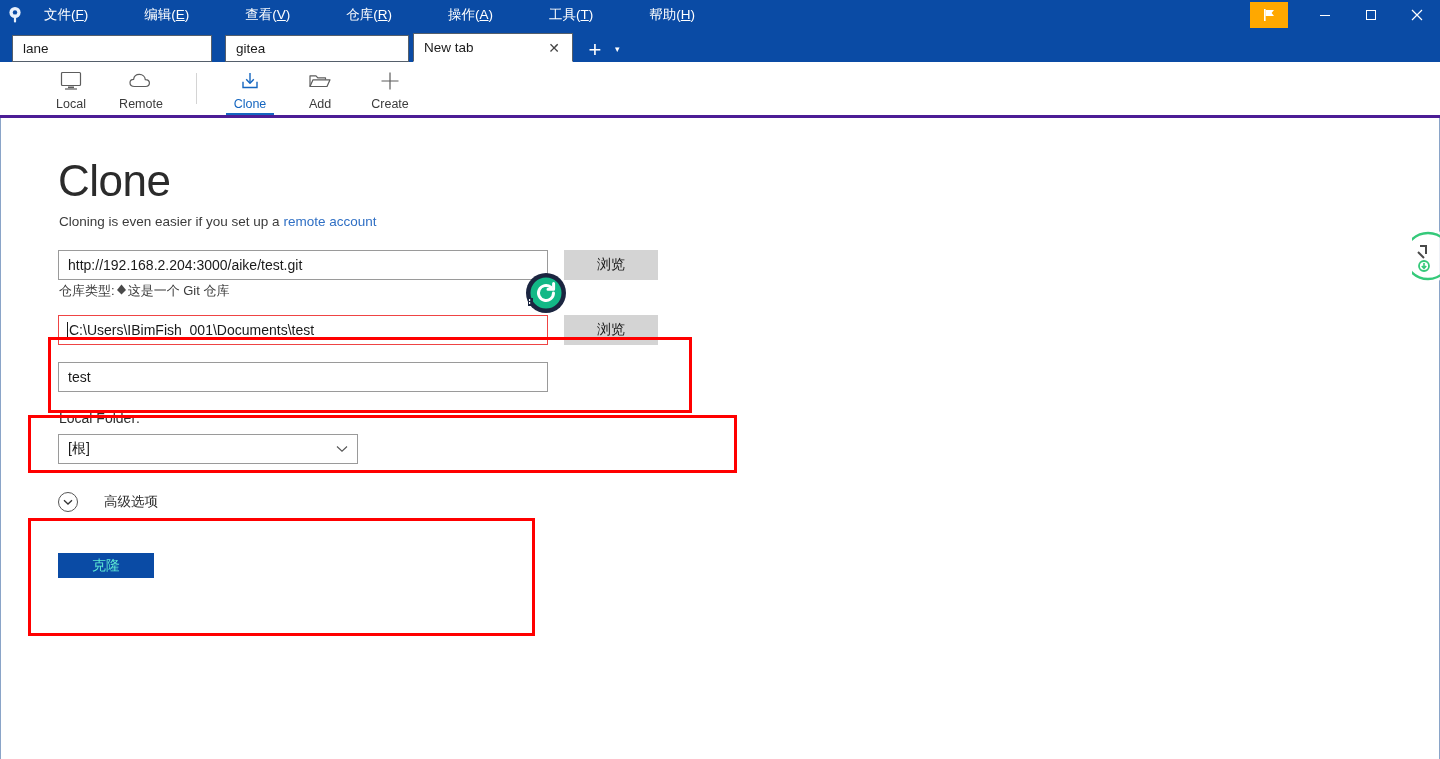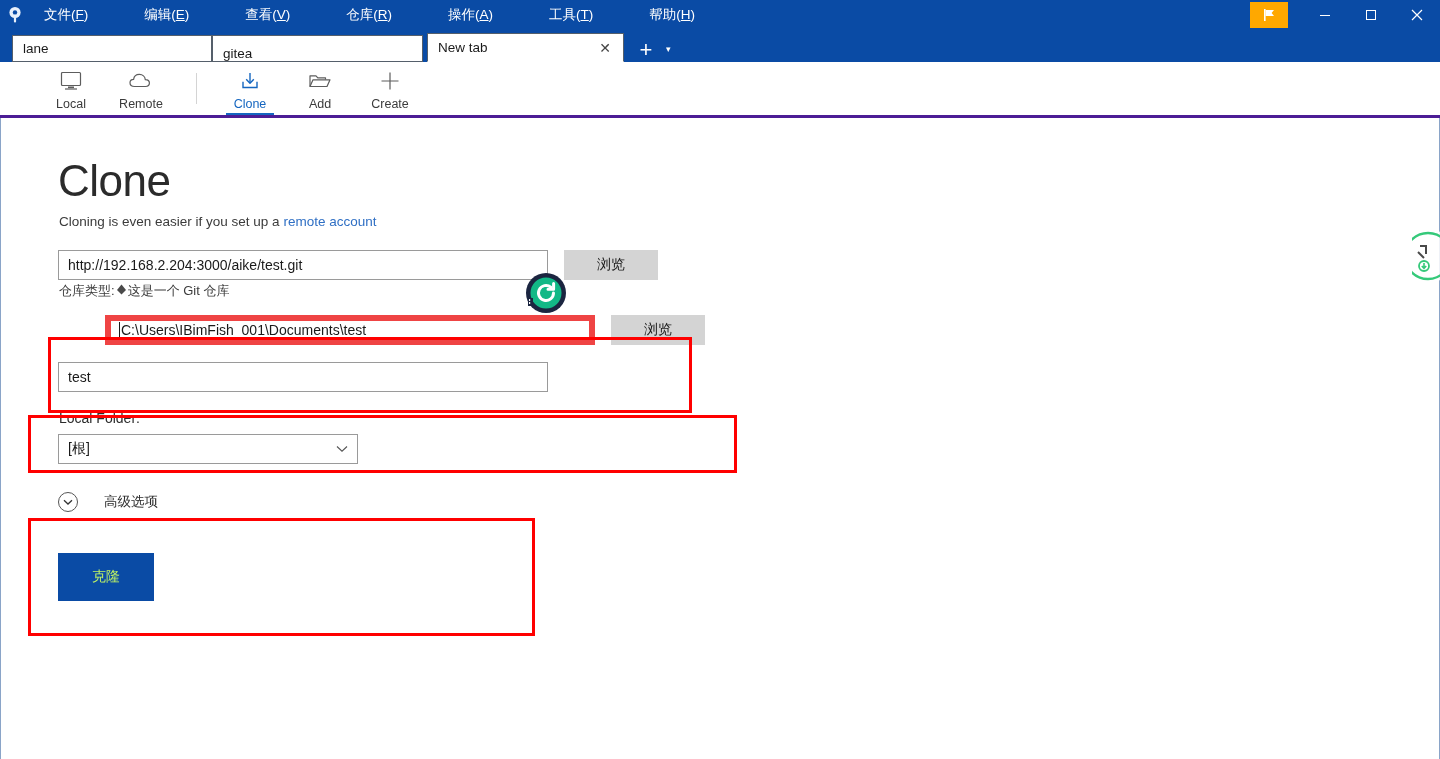--- a/index.html
+++ b/index.html
@@ -68,22 +68,22 @@
     background: #ffffff;
     border: 1px solid #555f6b;
     margin-left: 10px;
     display: flex; align-items: center;
     font-size: 13.5px;
     color: #1a1a1a;
     padding: 0 10px;
     position: relative;
   }
   .tab.t-lane  { width: 200px; margin-left: 12px; }
-  .tab.t-gitea { width: 211px; margin-left: 0; align-items: flex-end; }
-  .tab.t-new   { width: 197px; margin-left: 4px; border-bottom-color: #ffffff; height: 29px; }
+  .tab.t-gitea { width: 184px; margin-left: 13px; }
+  .tab.t-new   { width: 160px; margin-left: 4px; border-bottom-color: #ffffff; height: 29px; }
   .tab .tab-label { flex: 1 1 auto; overflow: hidden; white-space: nowrap; }
   .tab-close {
     width: 16px; height: 16px;
     display: flex; align-items: center; justify-content: center;
     color: #444; font-size: 14px;
     flex: 0 0 auto;
   }
   .tab-add {
     color: #ffffff; font-size: 22px; font-weight: 300;
     margin-left: 13px; margin-bottom: 1px;
@@ -156,23 +156,22 @@
     color: #1a1a1a;
     font-size: 14px;
     padding: 0 9px;
     line-height: 28px;
     font-family: "Liberation Sans", sans-serif;
     display: flex; align-items: center;
     white-space: nowrap;
     overflow: hidden;
   }
   .txt-input.focused {
-    border: 6px solid #ef4444;
+    border: 1px solid #ef4444;
     padding: 0 8px;
-    margin-left: 47px;
   }
   .caret {
     display: inline-block;
     width: 1px; height: 17px;
     background: #1a1a1a;
     margin-right: 1px;
     vertical-align: middle;
   }
   .browse-btn {
     width: 94px; height: 30px;
@@ -221,23 +220,23 @@
   .adv-circle {
     width: 20px; height: 20px;
     border: 1px solid #555;
     border-radius: 50%;
     display: flex; align-items: center; justify-content: center;
     font-size: 9px; color: #333;
   }
 
   .clone-btn {
     position: absolute; left: 57px; top: 435px;
-    width: 96px; height: 48px;
+    width: 96px; height: 25px;
     background: #0a4ba5;
-    color: #bef264;
+    color: #5eead4;
     font-size: 14px;
     display: flex; align-items: center; justify-content: center;
     border: none;
     font-family: "Liberation Sans", sans-serif;
   }
 
   
   .anno {
     position: absolute;
     border: 3px solid #ff0000;

